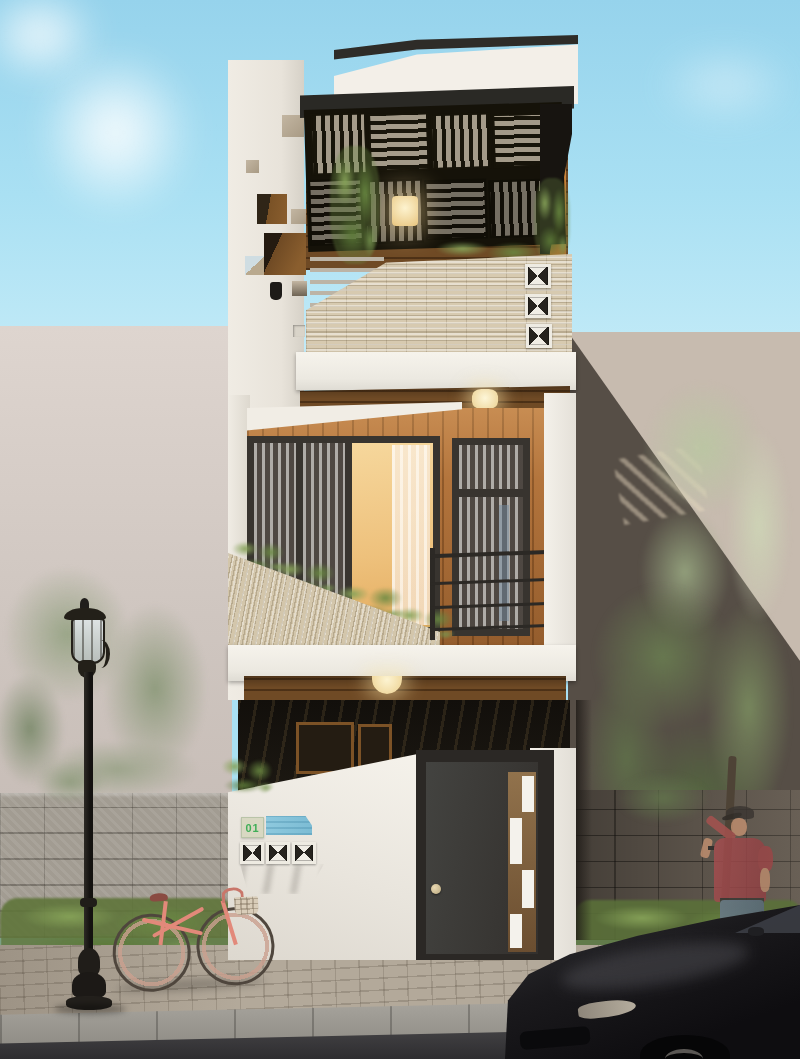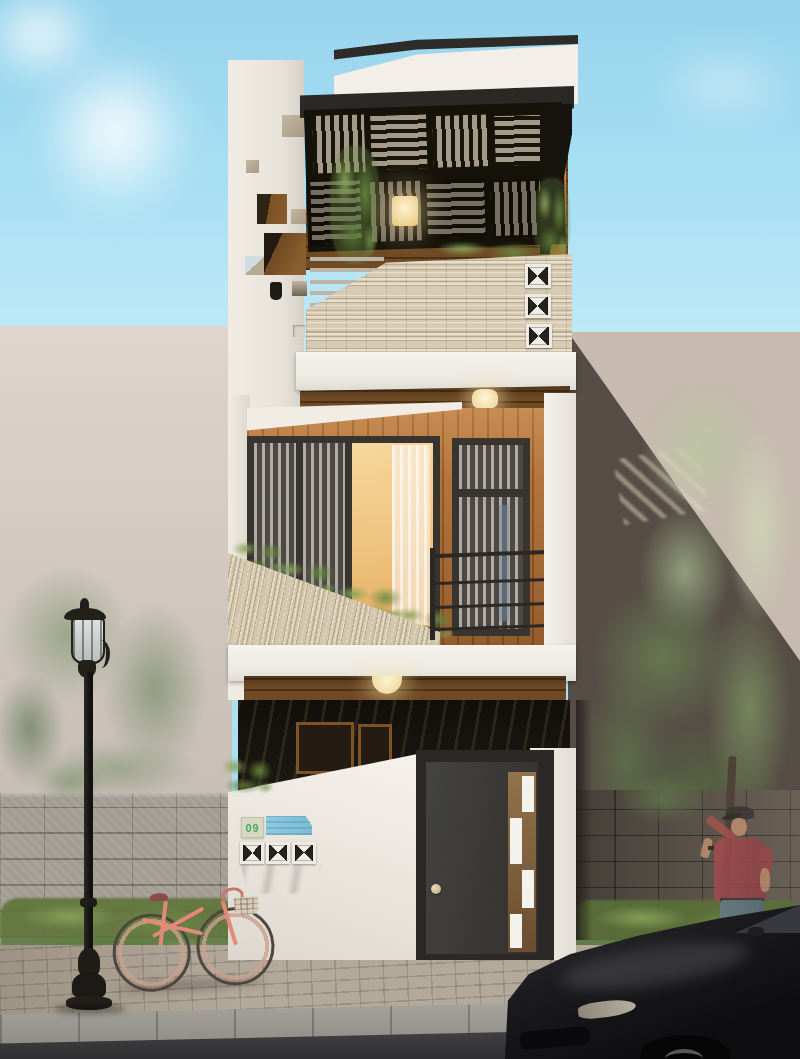--- a/index.html
+++ b/index.html
@@ -180,21 +180,21 @@
   <div class="a woodh" style="left:244px;top:676px;width:322px;height:26px;"></div>
   <div class="a" style="left:372px;top:676px;width:30px;height:18px;border-radius:0 0 30px 30px;background:radial-gradient(circle at 50% 20%,#fdf4d2,#ecd08e);box-shadow:0 0 18px 7px rgba(250,230,170,.45);"></div>
   <div class="a" style="left:238px;top:700px;width:332px;height:100px;background:linear-gradient(180deg,#120f0b,#1d1913);background-image:repeating-linear-gradient(100deg, rgba(185,150,90,.14) 0 3px, transparent 3px 17px),linear-gradient(180deg,#120f0b,#1d1913);">
     <div class="a" style="left:58px;top:22px;width:52px;height:46px;border:3px solid #7c5226;background:#241c12;"></div>
     <div class="a" style="left:120px;top:24px;width:28px;height:44px;border:3px solid #7c5226;background:#241c12;"></div>
   </div>
 
   <div class="a" style="left:228px;top:745px;width:192px;height:215px;background:linear-gradient(200deg,#f6f3ec,#e9e5dd 55%,#ddd8cf);clip-path:polygon(0 22%, 100% 4%, 100% 100%, 0 100%);"></div>
   <div class="a leafy" style="left:216px;top:754px;width:62px;height:42px;border-radius:45%;"></div>
   <div class="a num" style="left:241px;top:817px;width:21px;height:19px;background:#d8d8c2;border:1px solid #b9c4a8;box-shadow:0 1px 2px rgba(0,0,0,.2);">
-      <span>09</span>
+      <span>01</span>
     </div>
   <div class="a" style="left:266px;top:816px;width:46px;height:19px;background:linear-gradient(90deg,#8ec9de,#7cbcd4);clip-path:polygon(0 0, 86% 0, 100% 50%, 100% 100%, 0 100%);background-image:repeating-linear-gradient(0deg, rgba(70,140,170,.35) 0 2px, transparent 2px 6px),linear-gradient(90deg,#8ec9de,#7cbcd4);"></div>
   <div class="a bowtie" style="left:240px;top:842px;width:18px;height:16px;"></div>
   <div class="a bowtie" style="left:266px;top:842px;width:18px;height:16px;"></div>
   <div class="a bowtie" style="left:292px;top:842px;width:18px;height:16px;"></div>
   <div class="a" style="left:240px;top:864px;width:84px;height:30px;opacity:.5;filter:blur(2px);background:repeating-linear-gradient(100deg, rgba(90,85,78,.45) 0 7px, transparent 7px 27px);clip-path:polygon(0 0, 100% 0, 80% 100%, 10% 100%);"></div>
 
   <div class="a" style="left:530px;top:748px;width:46px;height:212px;background:linear-gradient(90deg,#f4f1ea,#e2ded6);"></div>
   <div class="a" style="left:416px;top:750px;width:138px;height:210px;background:#2b2825;"></div>
   <div class="a" style="left:426px;top:762px;width:112px;height:192px;background:linear-gradient(100deg,#434340,#33302d);"></div>

